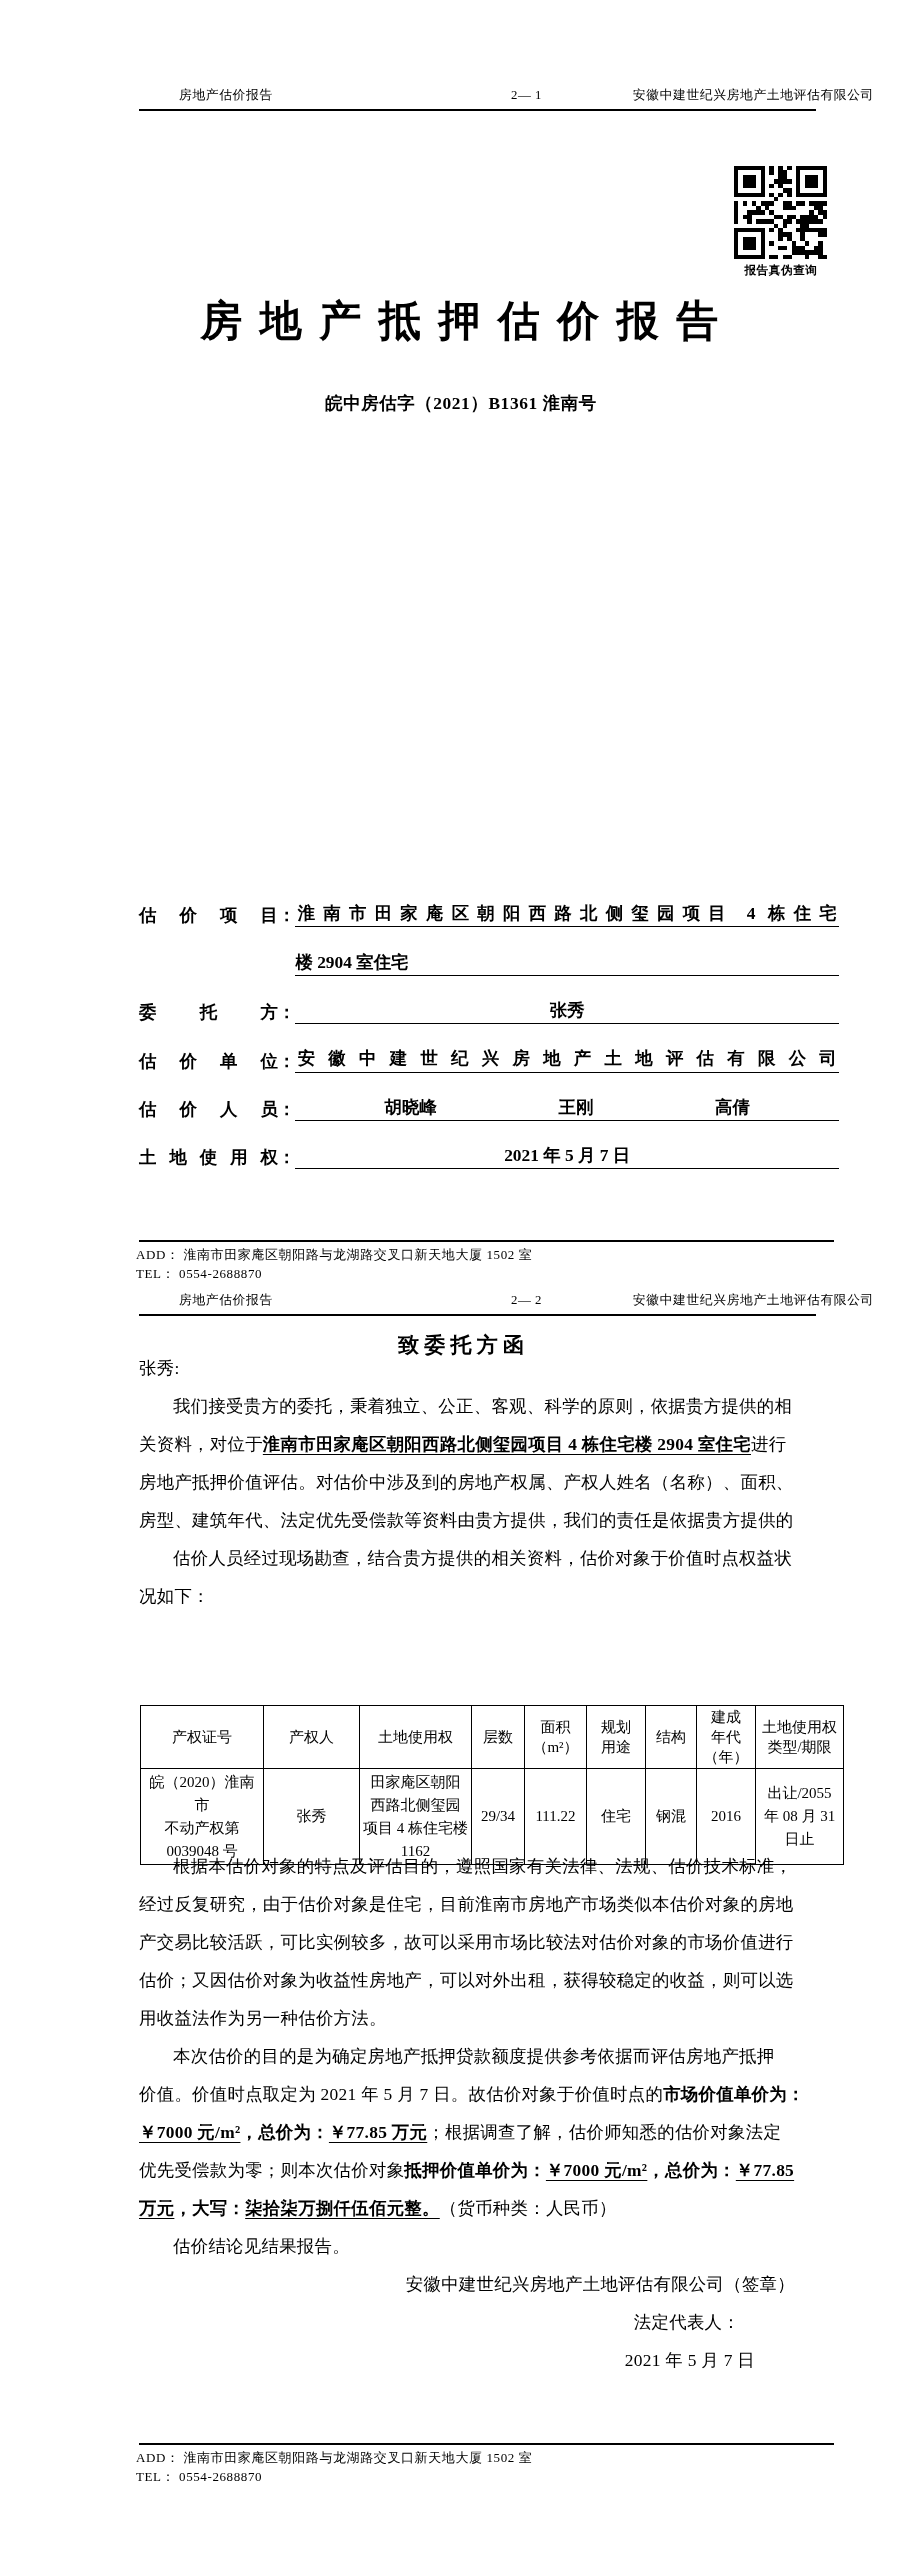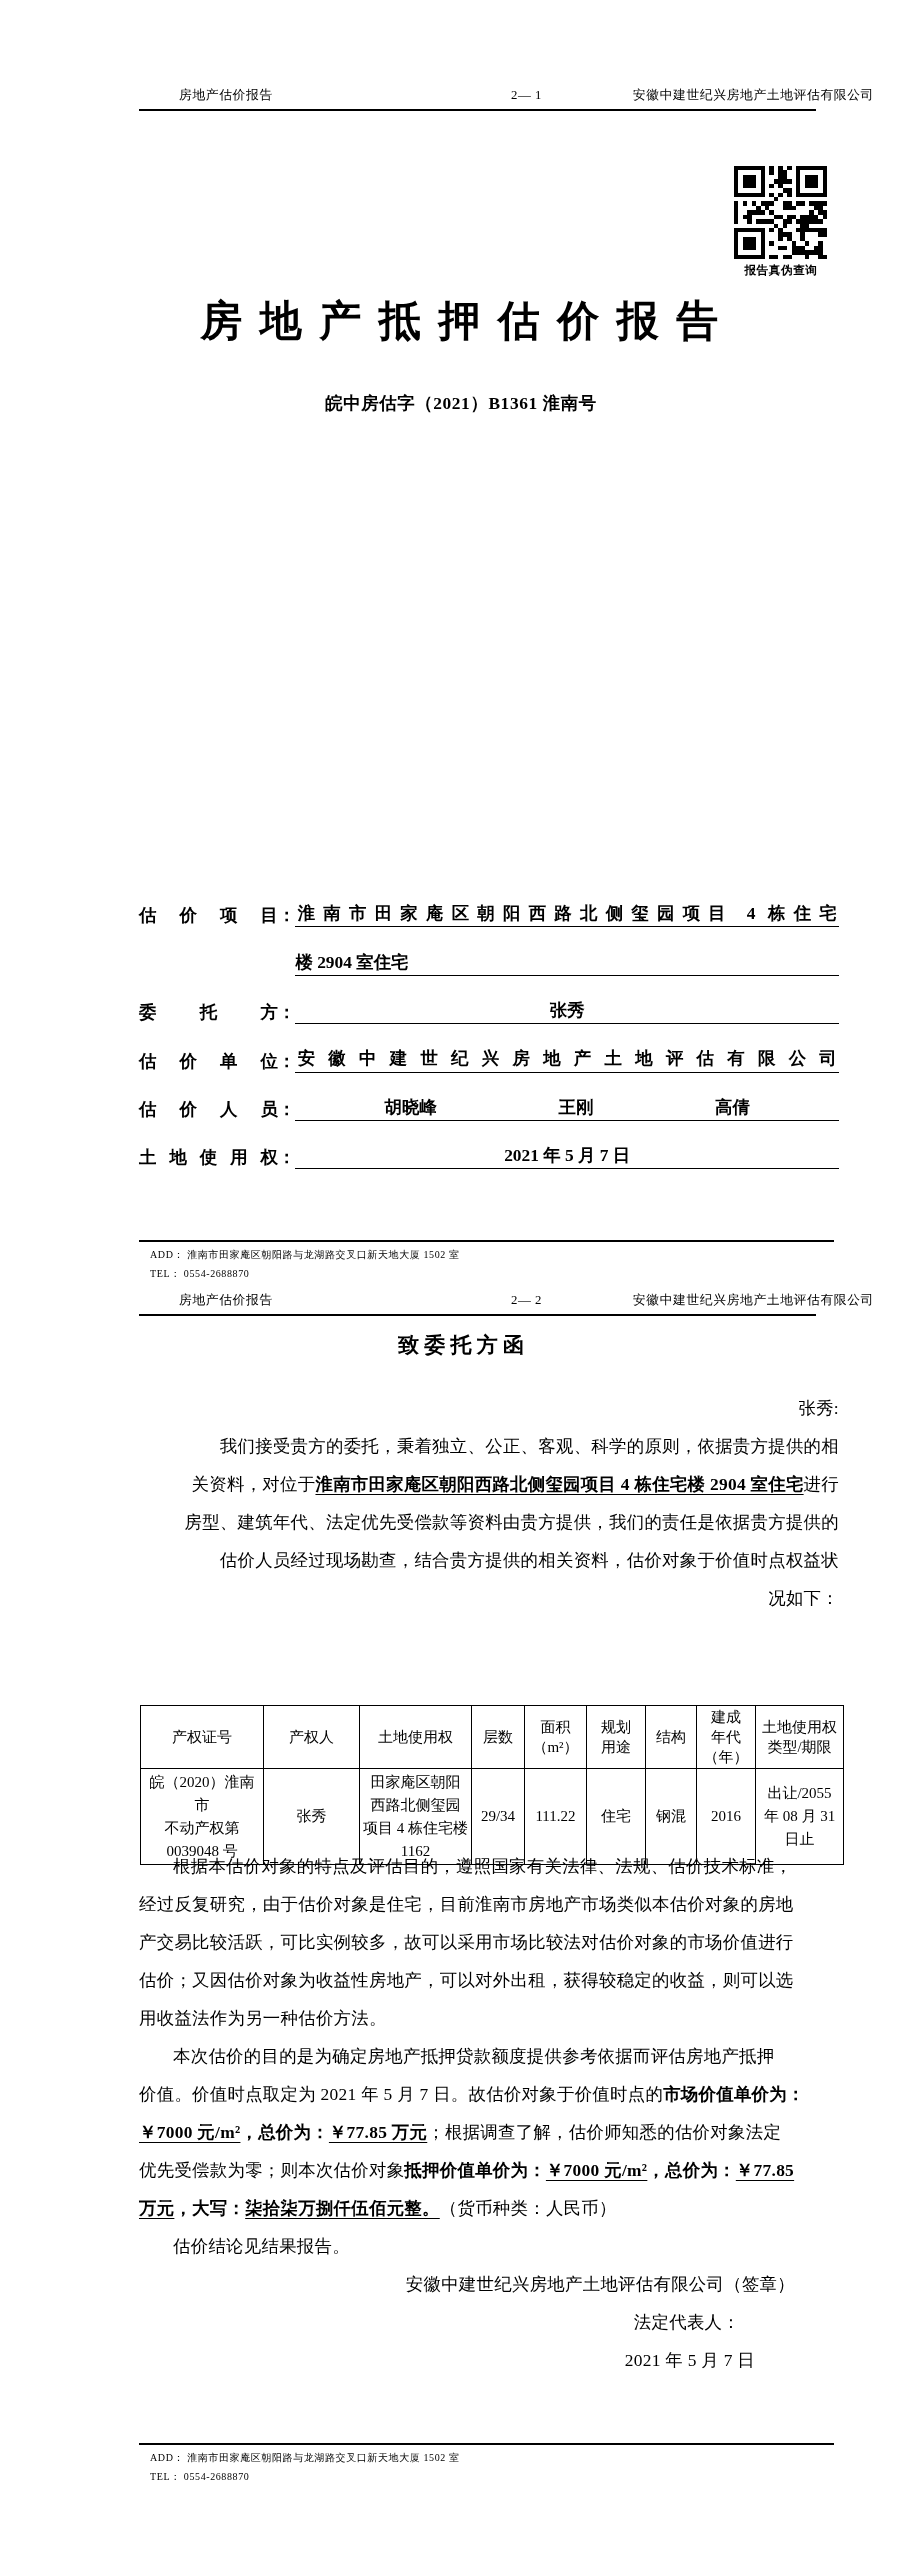--- a/index.html
+++ b/index.html
@@ -12,21 +12,21 @@
   
   .runhead{
     left:139px;width:695px;display:flex;align-items:flex-end;
     font-size:12.8px;line-height:14px;letter-spacing:0.6px;margin-left:40px;
   }
   .runhead .lft{flex:1;text-align:left;}
   .runhead .ctr{flex:0 0 auto;text-align:center;}
   .runhead .rgt{flex:1;text-align:right;}
   .rule{left:139px;width:677px;height:1.7px;background:#000;}
   .rule.wide{width:695px;}
-  .footline{left:150px;width:695px;font-size:10px;line-height:17.4px;letter-spacing:0.6px;}
+  .footline{left:136px;width:695px;font-size:13px;line-height:17.4px;letter-spacing:0.6px;}
   
   .qrblock{left:734px;top:166px;width:94px;text-align:center;}
   .qrblock svg{display:block;width:93px;height:93px;}
   .qrcap{font-size:11.6px;font-weight:bold;letter-spacing:0.6px;margin-top:3.5px;}
   .doctitle{
     left:0;top:296px;width:922px;text-align:center;
     font-size:42px;font-weight:bold;letter-spacing:3.5px;line-height:50px;
   }
   .docno{
     left:0;top:391px;width:922px;text-align:center;
@@ -349,24 +349,25 @@
 
 <div class="abs runhead" style="top:1293px;">
   <span class="lft">房地产估价报告</span>
   <span class="ctr">2— 2</span>
   <span class="rgt">安徽中建世纪兴房地产土地评估有限公司</span>
 </div>
 <div class="abs rule" style="top:1314px;"></div>
 
 <div class="abs h2title">致  委  托  方  函</div>
 
-<div class="abs bodytext" style="top:1389px;text-align:right;">
+<div class="abs bodytext" style="top:1349px;">
     <div class="line"><span>张秀:</span></div>
     <div class="line ind"><span>我们接受贵方的委托，秉着独立、公正、客观、科学的原则，依据贵方提供的相</span></div>
     <div class="line"><span>关资料，对位于</span><span class="b u">淮南市田家庵区朝阳西路北侧玺园项目 4 栋住宅楼 2904 室住宅</span><span>进行</span></div>
+    <div class="line"><span>房地产抵押价值评估。对估价中涉及到的房地产权属、产权人姓名（名称）、面积、</span></div>
     <div class="line"><span>房型、建筑年代、法定优先受偿款等资料由贵方提供，我们的责任是依据贵方提供的</span></div>
     <div class="line ind"><span>估价人员经过现场勘查，结合贵方提供的相关资料，估价对象于价值时点权益状</span></div>
     <div class="line"><span>况如下：</span></div>
   </div>
 
 <table class="info">
   <colgroup>
     <col style="width:123px">
       <col style="width:96px">
       <col style="width:112px">

